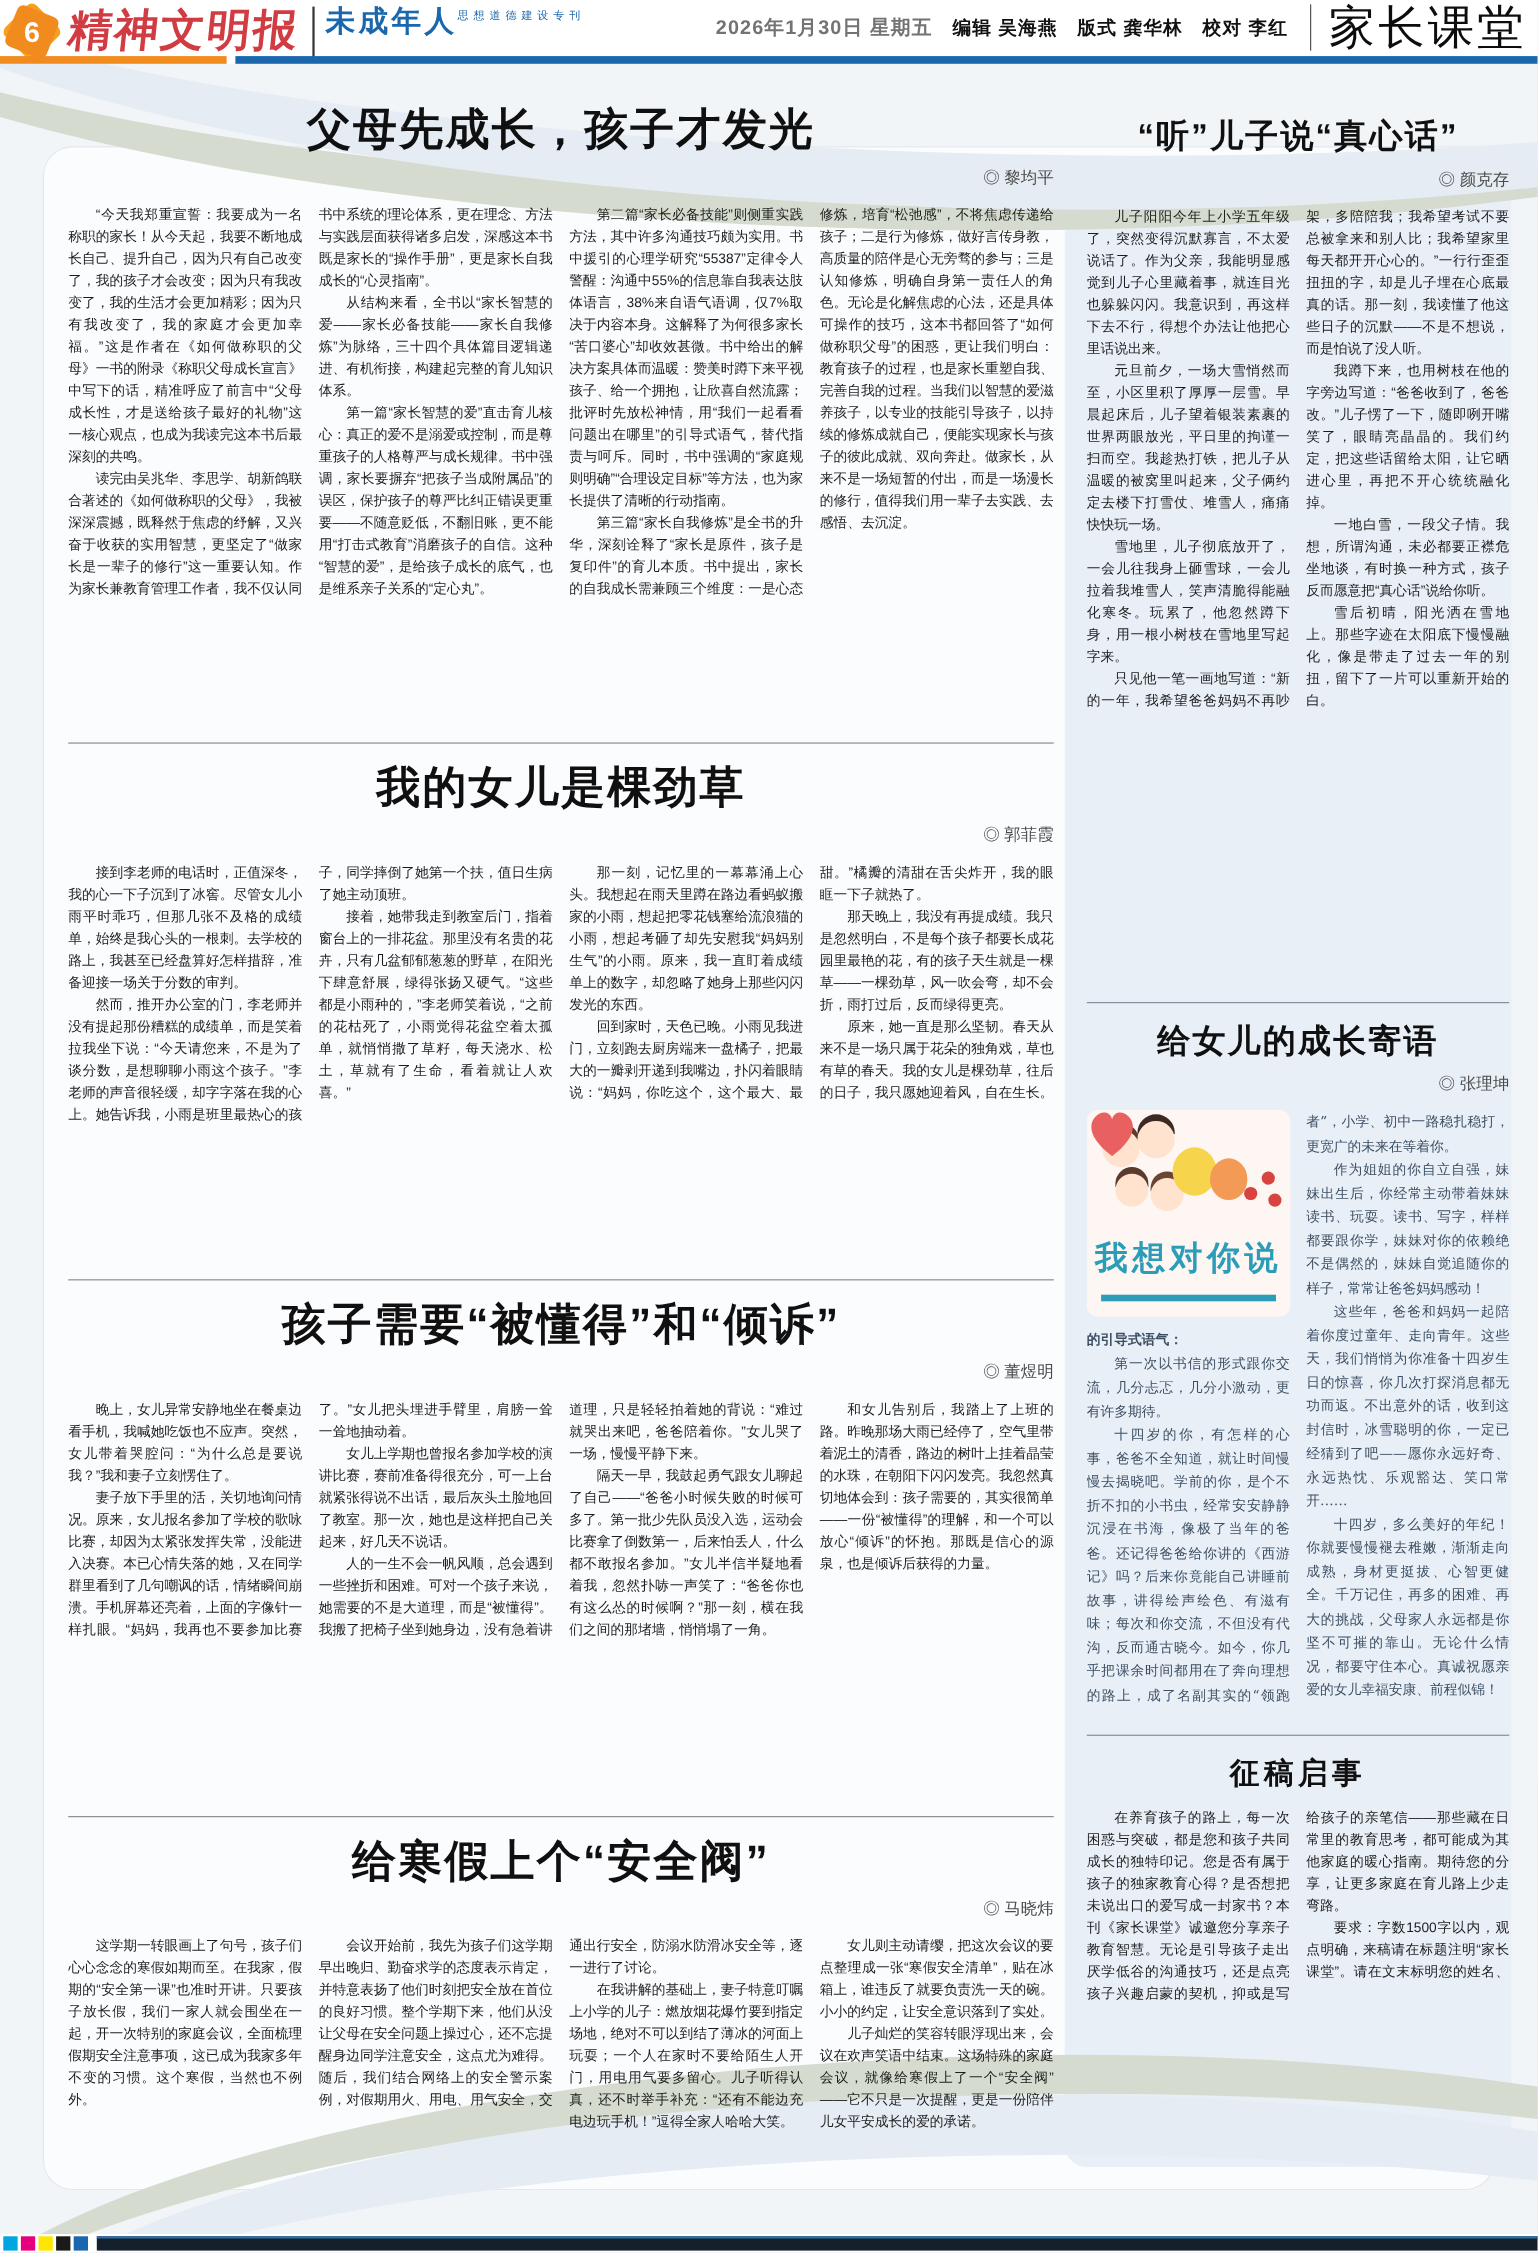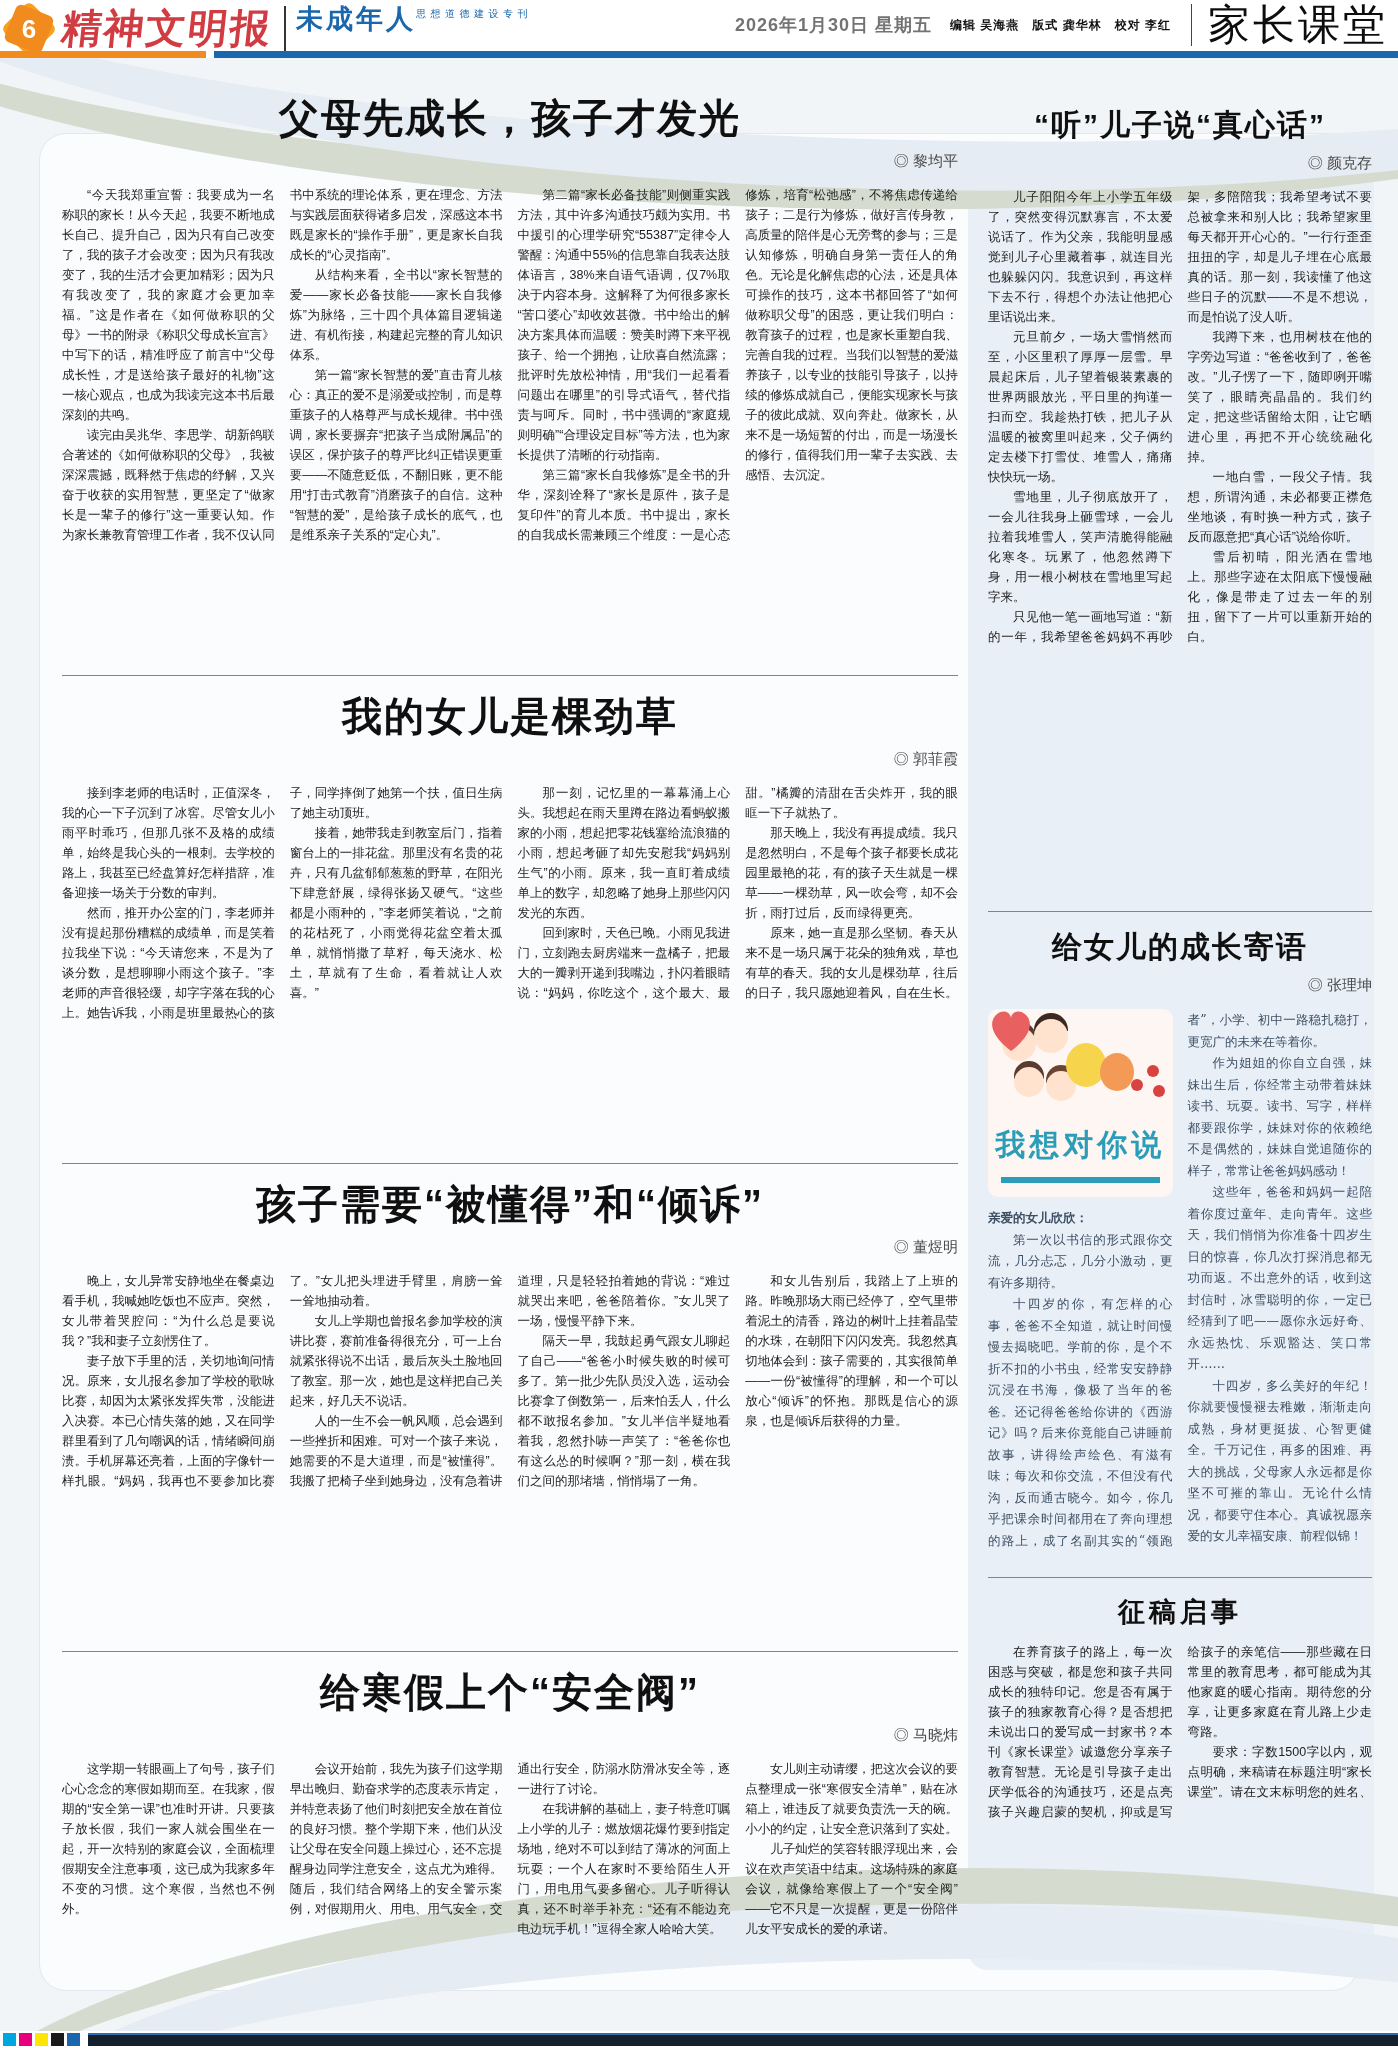--- a/index.html
+++ b/index.html
@@ -17,21 +17,21 @@
   .badge .num { position:absolute; inset:0; display:flex; align-items:center; justify-content:center;
                 color:#fff; font-weight:bold; font-size:26px; z-index:2; }
   .paper-name { font-family:"DejaVu Serif", serif; font-weight:bold; font-size:40px; line-height:48px;
                 color:#d13b42; transform:skewX(-6deg); letter-spacing:2px; margin-left:10px; }
   .mast-divider { width:2px; height:46px; background:#333; margin:2px 10px 0 12px; }
   .edition { display:flex; flex-direction:row; }
   .edition-name { color:#1a67ad; font-weight:bold; font-size:27px; line-height:30px; letter-spacing:3px; }
   .edition-sub { color:#1a67ad; font-size:10px; letter-spacing:4.5px; margin-top:3px; }
   .mast-right { position:absolute; right:10px; top:0; height:50px; display:flex; align-items:center; }
   .dateline { font-size:18px; font-weight:bold; color:#737373; letter-spacing:1px; }
-  .staffline { font-size:12px; font-weight:bold; color:#111; letter-spacing:1px; margin-left:18px; }
+  .staffline { font-size:17px; font-weight:bold; color:#111; letter-spacing:1px; margin-left:18px; }
   .sec-divider { width:1px; height:42px; background:#444; margin:0 16px 0 20px; }
   .section-title { font-size:42px; color:#0d0d0d; letter-spacing:3px; font-weight:500; }
   .bar { position:absolute; bottom:0; height:7px; }
   .bar.orange { left:0; width:206px; background:#f28b1e; }
   .bar.blue { left:214px; right:0; background:#1a67ad; }
 
   
   .swoosh { position:absolute; border-radius:50%; pointer-events:none; }
   .sw1 { top:-330px; left:-260px; width:2100px; height:480px; border-bottom:34px solid #d5dccf; transform:rotate(1.5deg); }
   .sw2 { top:-300px; left:-160px; width:2000px; height:430px; border-bottom:50px solid #e6ecf3; transform:rotate(2deg); }
@@ -217,21 +217,21 @@
               <div class="shape balloon1"></div>
               <div class="shape balloon2"></div>
               <div class="heart"></div>
               <div class="shape flower fl1"></div>
               <div class="shape flower fl2"></div>
               <div class="shape flower fl3"></div>
             </div>
             <div class="illus-label">我想对你说</div>
             <div class="illus-bar"></div>
           </div>
-          <p class="salut">亲爱的女儿欣欣：</p>
+          <p class="salut">的引导式语气：</p>
           <div>
               <p>第一次以书信的形式跟你交流，几分忐忑，几分小激动，更有许多期待。</p>
               <p>十四岁的你，有怎样的心事，爸爸不全知道，就让时间慢慢去揭晓吧。学前的你，是个不折不扣的小书虫，经常安安静静沉浸在书海，像极了当年的爸爸。还记得爸爸给你讲的《西游记》吗？后来你竟能自己讲睡前故事，讲得绘声绘色、有滋有味；每次和你交流，不但没有代沟，反而通古晓今。如今，你几乎把课余时间都用在了奔向理想的路上，成了名副其实的“领跑者”，小学、初中一路稳扎稳打，更宽广的未来在等着你。</p>
               <p>作为姐姐的你自立自强，妹妹出生后，你经常主动带着妹妹读书、玩耍。读书、写字，样样都要跟你学，妹妹对你的依赖绝不是偶然的，妹妹自觉追随你的样子，常常让爸爸妈妈感动！</p>
               <p>这些年，爸爸和妈妈一起陪着你度过童年、走向青年。这些天，我们悄悄为你准备十四岁生日的惊喜，你几次打探消息都无功而返。不出意外的话，收到这封信时，冰雪聪明的你，一定已经猜到了吧——愿你永远好奇、永远热忱、乐观豁达、笑口常开……</p>
               <p>十四岁，多么美好的年纪！你就要慢慢褪去稚嫩，渐渐走向成熟，身材更挺拔、心智更健全。千万记住，再多的困难、再大的挑战，父母家人永远都是你坚不可摧的靠山。无论什么情况，都要守住本心。真诚祝愿亲爱的女儿幸福安康、前程似锦！</p>
             </div>
 
         </div>
       </article>

